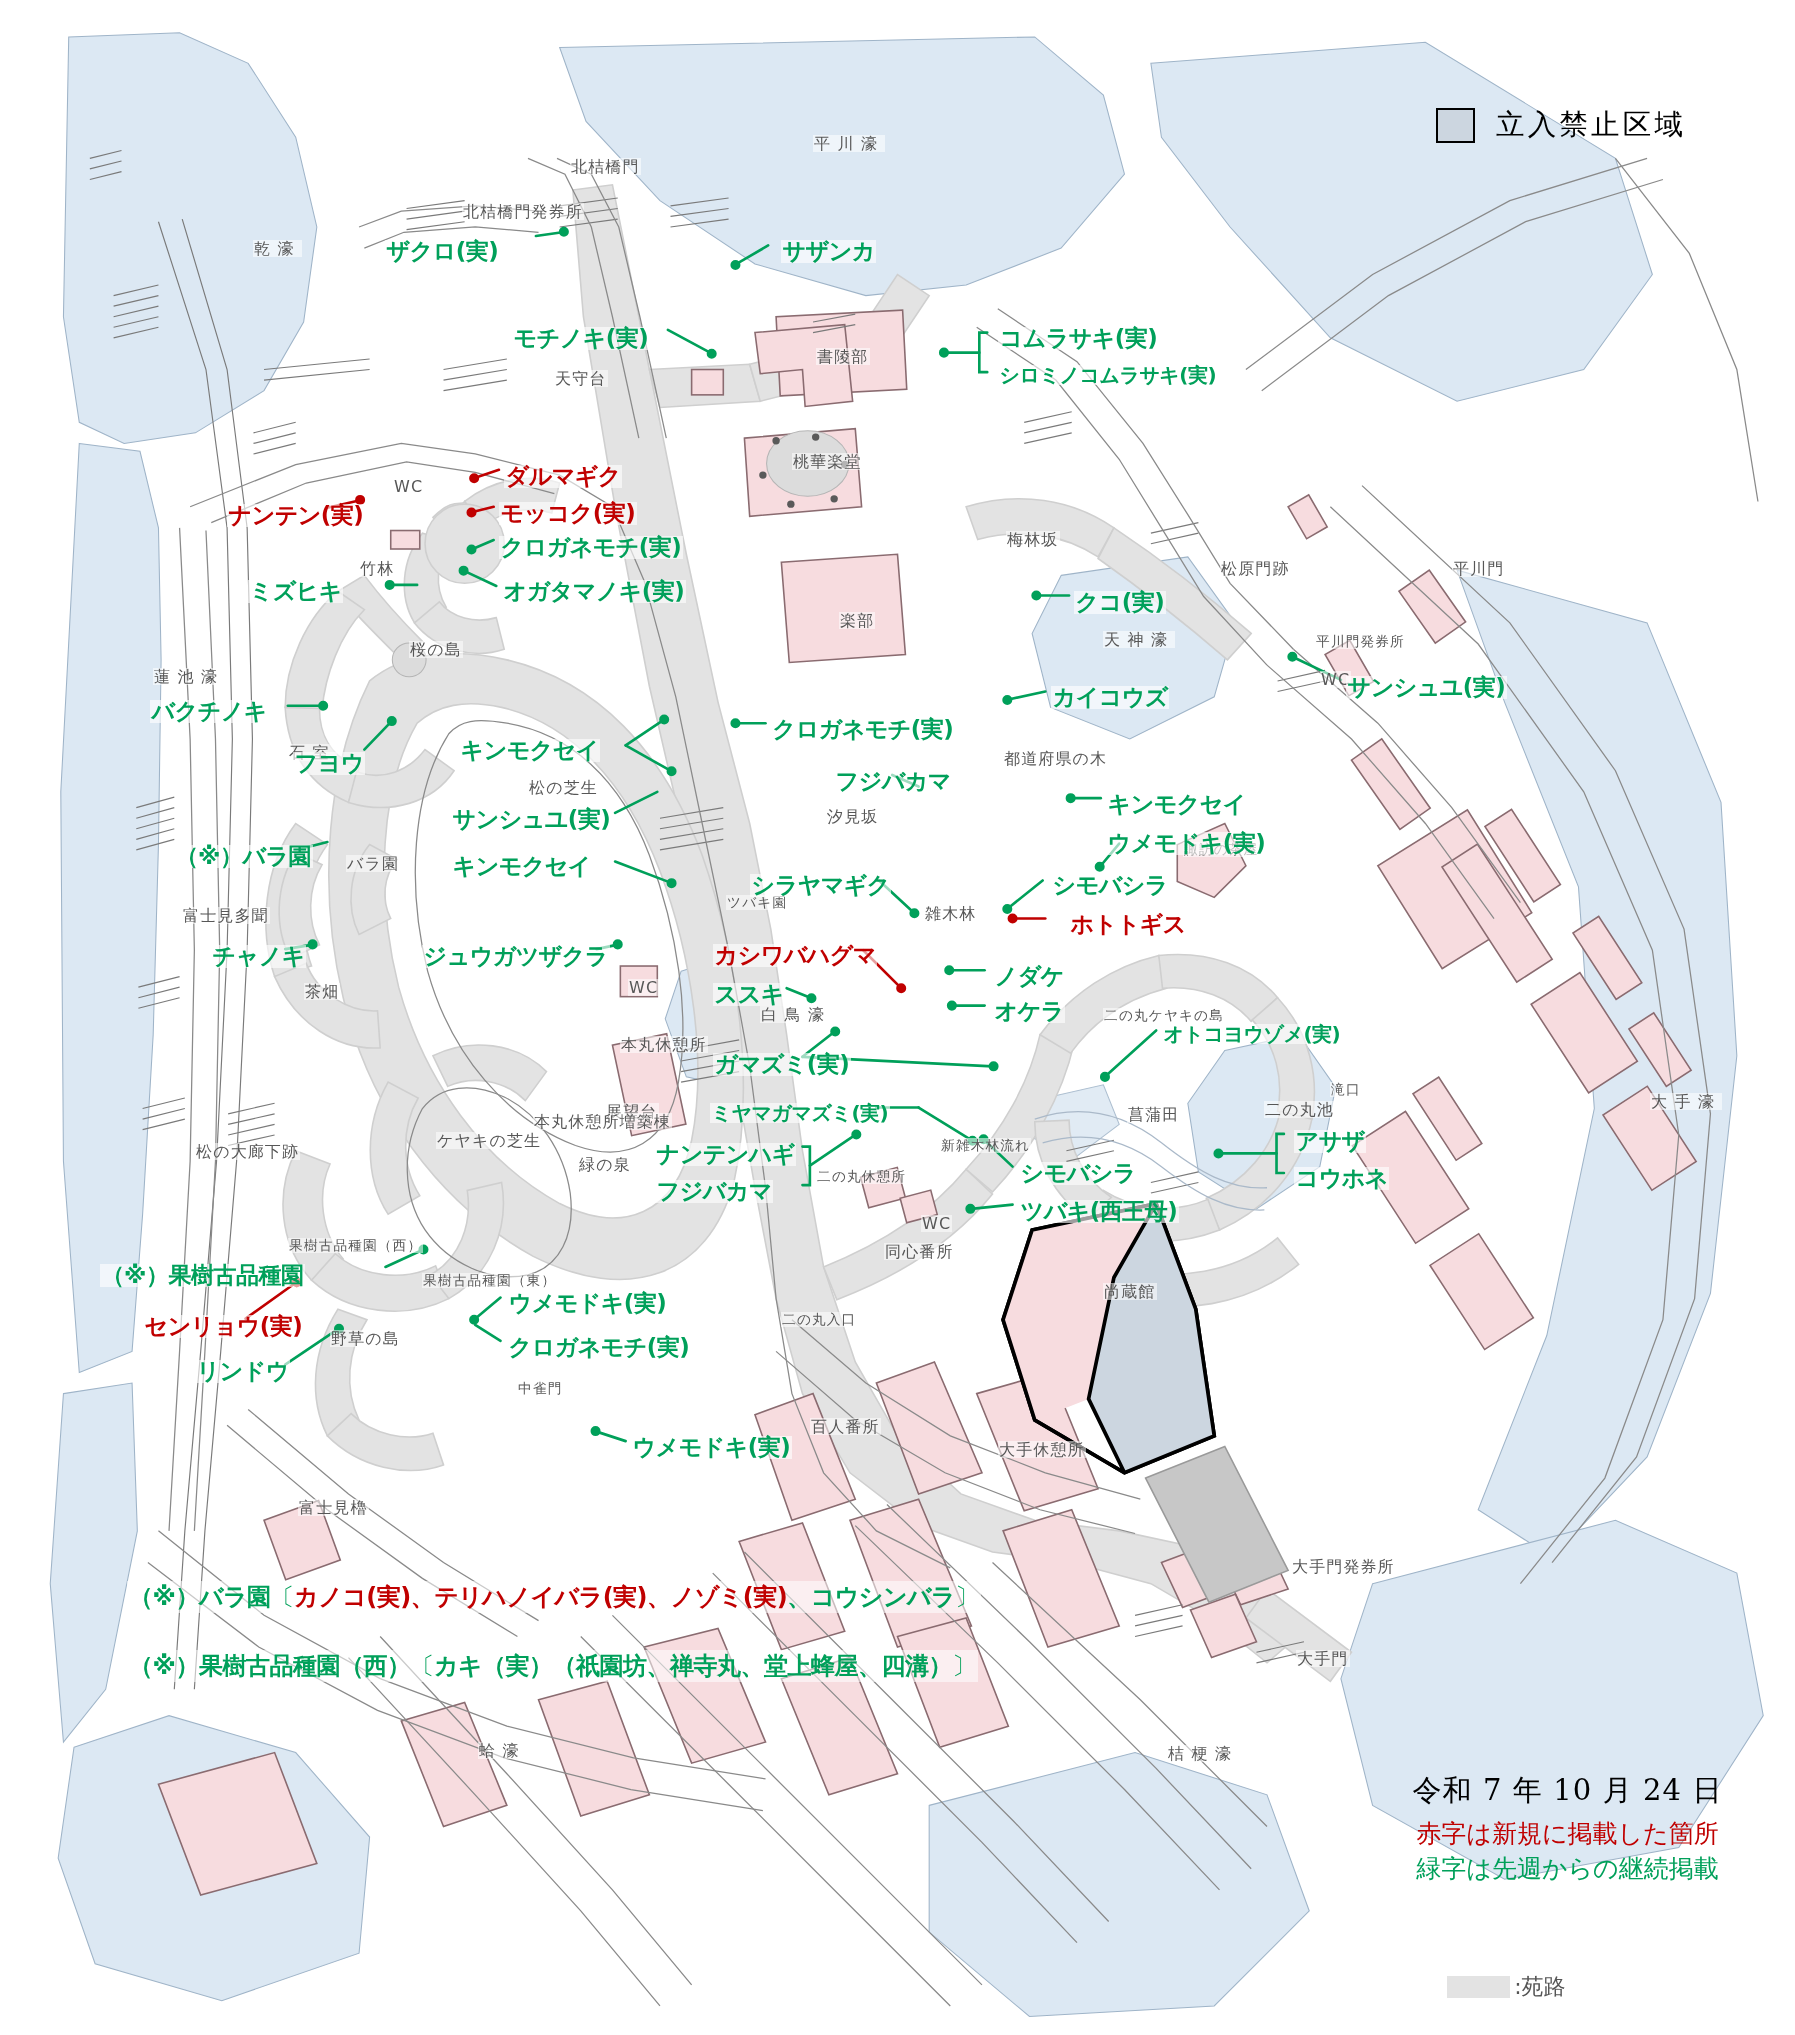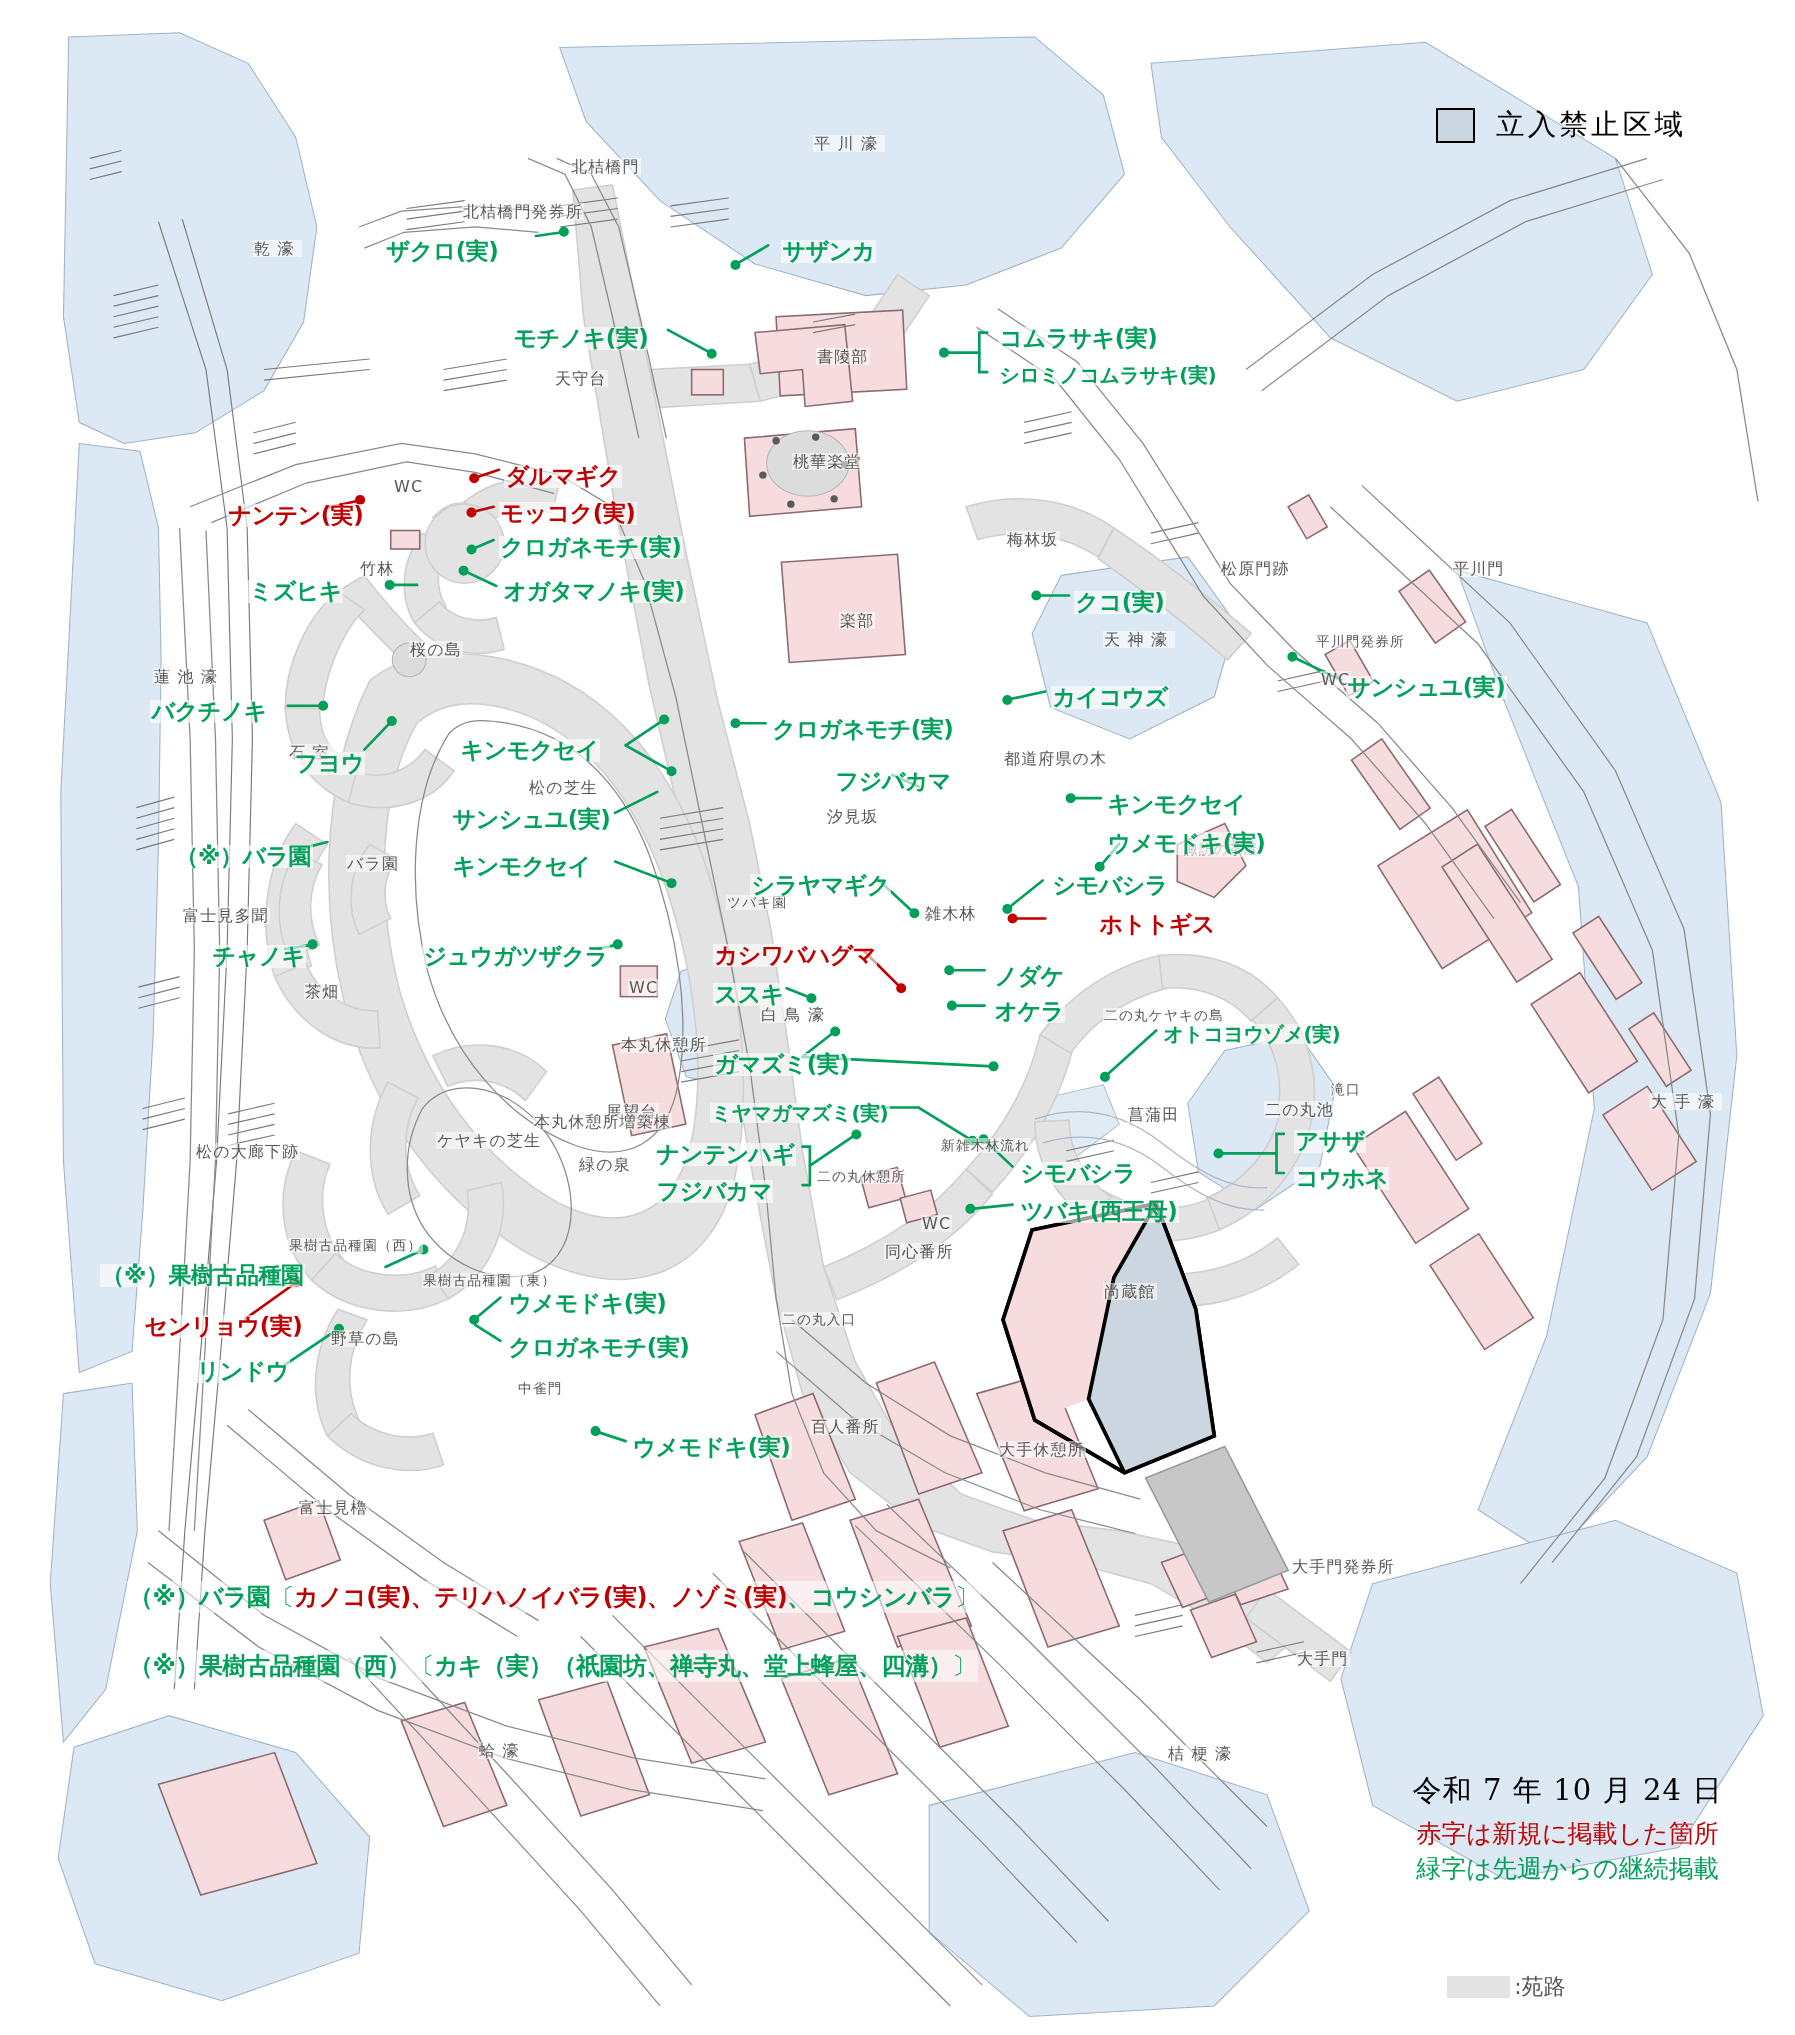--- a/index.html
+++ b/index.html
@@ -534,21 +534,21 @@
       <div class="lbl plant green" style="left: 293px; top: 752px;">フヨウ</div>
       <div class="lbl plant green" style="left: 459px; top: 739px;">キンモクセイ</div>
       <div class="lbl plant green" style="left: 834px; top: 770px;">フジバカマ</div>
       <div class="lbl plant green" style="left: 1106px; top: 793px;">キンモクセイ</div>
       <div class="lbl plant green" style="left: 451px; top: 808px;">サンシュユ(実)</div>
       <div class="lbl plant green" style="left: 1106px; top: 832px;">ウメモドキ(実)</div>
       <div class="lbl plant green" style="left: 174px; top: 845px;">（※）バラ園</div>
       <div class="lbl plant green" style="left: 451px; top: 855px;">キンモクセイ</div>
       <div class="lbl plant green" style="left: 750px; top: 874px;">シラヤマギク</div>
       <div class="lbl plant green" style="left: 1051px; top: 874px;">シモバシラ</div>
-      <div class="lbl plant red" style="left: 1098px; top: 913px;">ホトトギス</div>
+      <div class="lbl plant red" style="left: 1069px; top: 913px;">ホトトギス</div>
       <div class="lbl plant green" style="left: 211px; top: 945px;">チャノキ</div>
       <div class="lbl plant green" style="left: 422px; top: 945px;">ジュウガツザクラ</div>
       <div class="lbl plant red" style="left: 713px; top: 944px;">カシワバハグマ</div>
       <div class="lbl plant green" style="left: 993px; top: 965px;">ノダケ</div>
       <div class="lbl plant green" style="left: 713px; top: 983px;">ススキ</div>
       <div class="lbl plant green" style="left: 993px; top: 1000px;">オケラ</div>
       <div class="lbl plant green sm" style="left: 1162px; top: 1024px;">オトコヨウゾメ(実)</div>
       <div class="lbl plant green" style="left: 713px; top: 1053px;">ガマズミ(実)</div>
       <div class="lbl plant green sm" style="left: 710px; top: 1103px;">ミヤマガマズミ(実)</div>
       <div class="lbl plant green" style="left: 1294px; top: 1130px;">アサザ</div>

